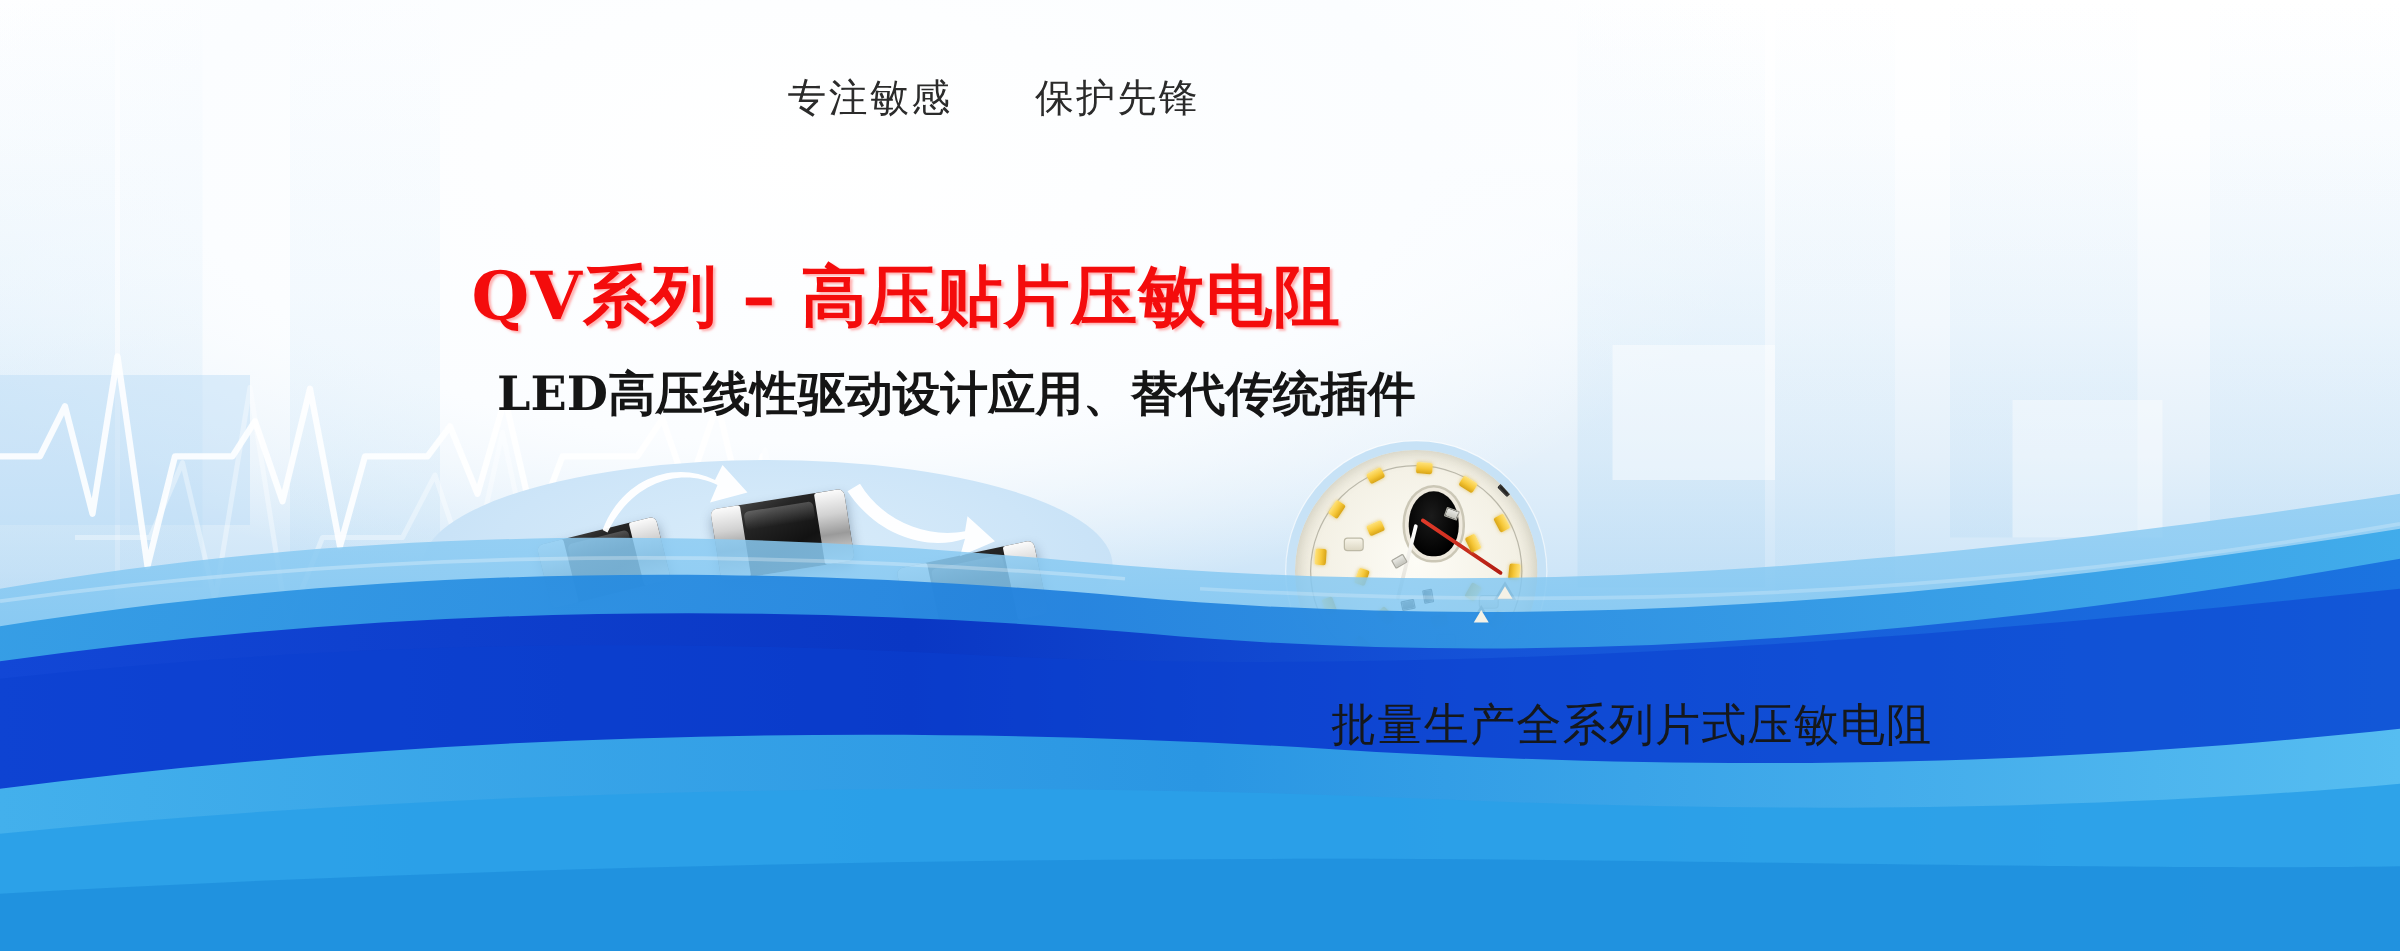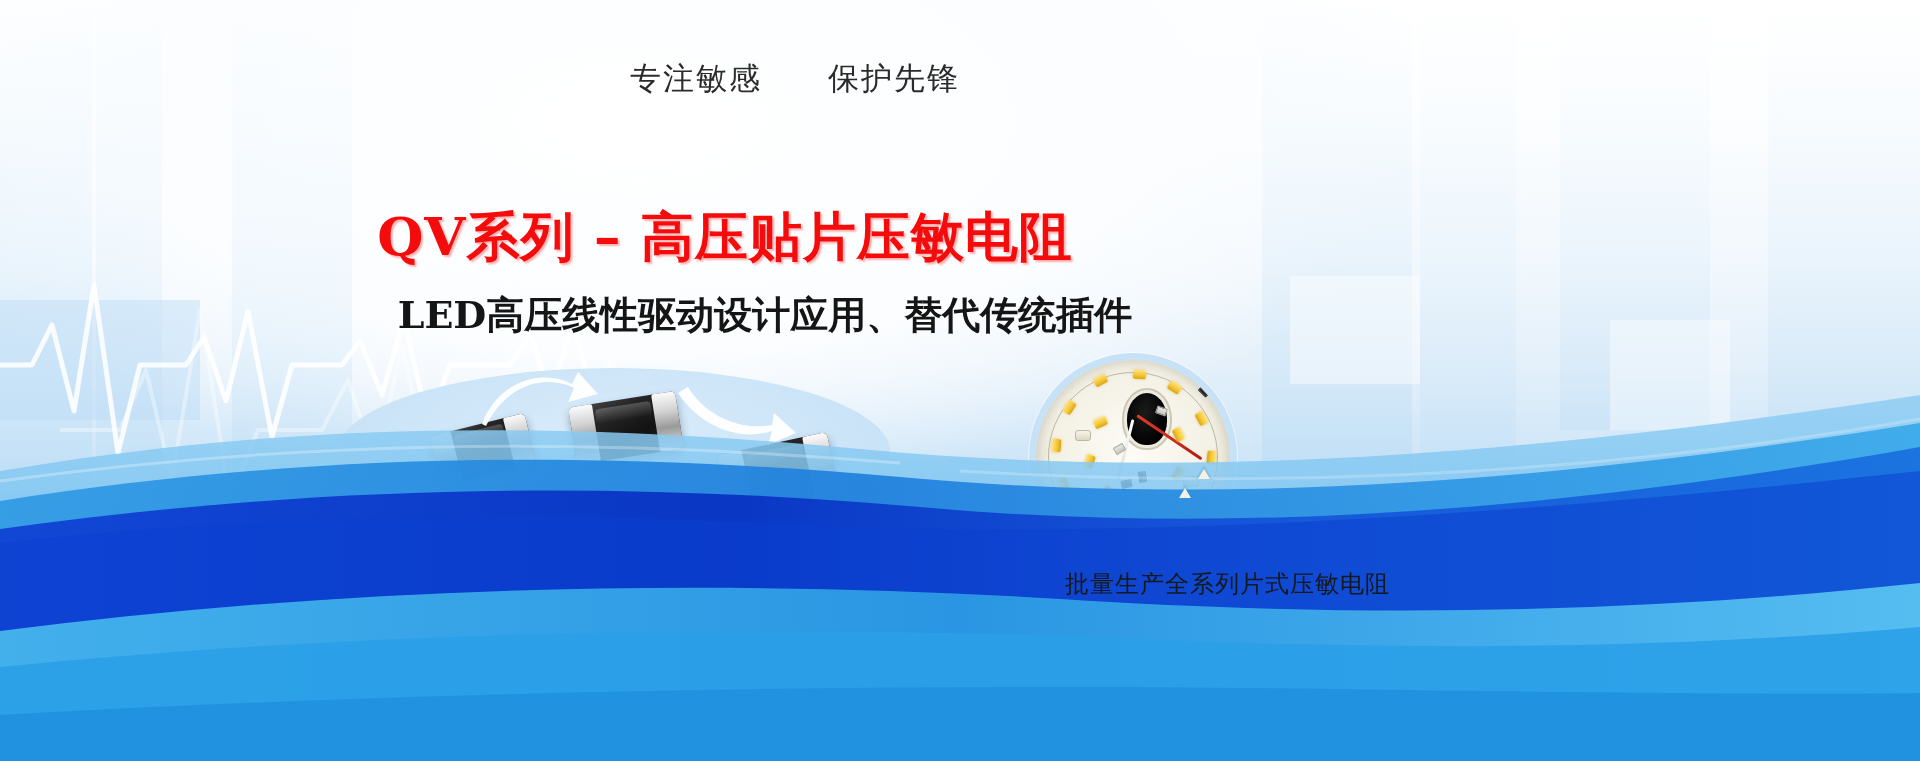--- a/index.html
+++ b/index.html
@@ -97,25 +97,24 @@
     font-size:38px;
     letter-spacing:0px;
     color:#151515;
     white-space:pre;
   }
 
   #footnote {
     position:absolute;
     left:1065px; top:556px;
     font-family:"DejaVu Serif", serif;
-    font-size:24px;
+    font-size:36px;
     letter-spacing:1px;
     color:#15181c;
     white-space:pre;
-    margin-top:12px;
   }
 
   
   #chip-stage {
     position:absolute;
     left:338px; top:368px;
     width:552px; height:168px;
     border-radius:50% / 50%;
     background:radial-gradient(ellipse at 50% 42%, #d9ecfa 0%, #cde5f8 55%, #c0ddf4 100%);
     pointer-events:none;

